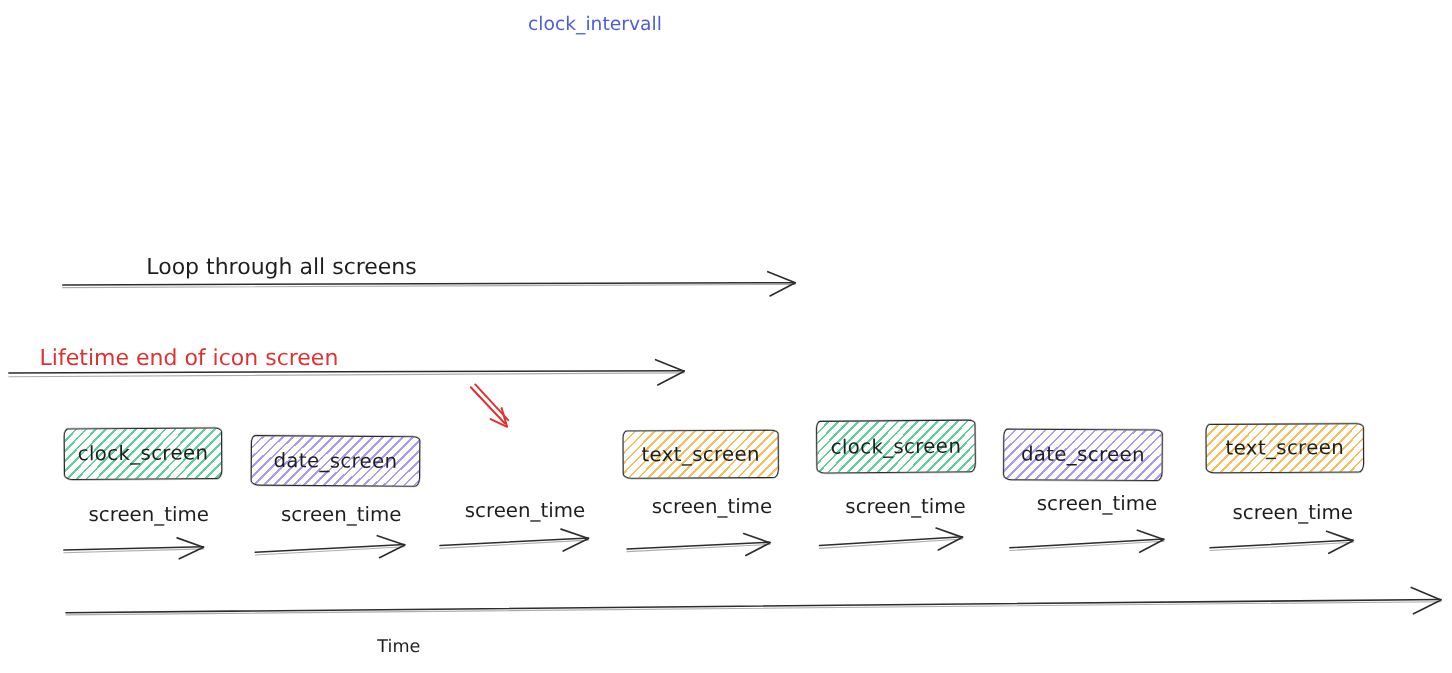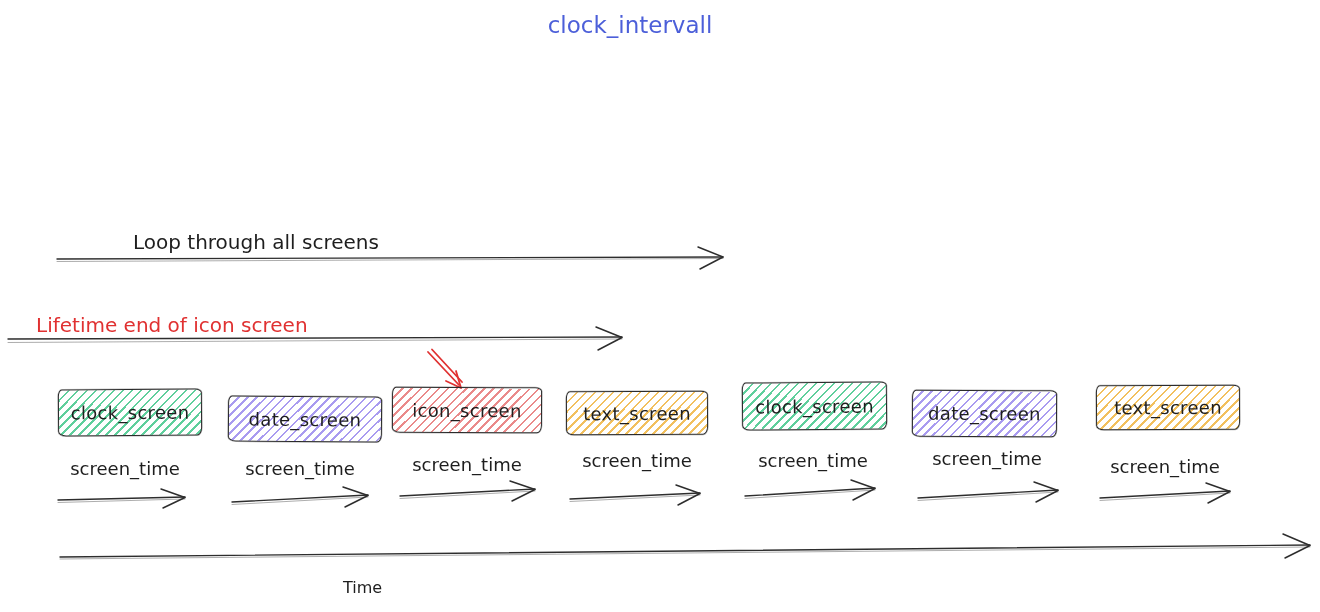--- a/index.html
+++ b/index.html
@@ -7,33 +7,33 @@
     position:relative;
     width:1320px;height:612px;
     overflow:hidden;
     background:#ffffff;
     font-family:"DejaVu Sans", sans-serif;
   }
   #arrow-layer{position:absolute;left:0;top:0;width:1320px;height:612px;z-index:1;}
   .label{position:absolute;z-index:2;color:#1e1e1e;white-space:nowrap;}
   .title{
     position:absolute;left:480px;top:12px;width:300px;
-    text-align:center;font-size:23px;z-index:2;white-space:nowrap;
+    font-size:17px;z-index:2;white-space:nowrap;
   }
   .arrow-label{font-size:20px;}
   .screen-box{
     position:absolute;z-index:2;
     display:flex;align-items:center;justify-content:center;
     border:1.6px solid #2b2b2b;
     border-radius:4px 7px 5px 8px / 7px 4px 8px 5px;
     background:repeating-linear-gradient(135deg, var(--fill) 0px, var(--fill) 1.8px, rgba(255,255,255,0) 1.8px, rgba(255,255,255,0) 6.4px);
     box-shadow:0 0 0 0.5px rgba(43,43,43,0.35);
     font-size:18px;letter-spacing:0.3px;color:#1e1e1e;
   }
-  .st-label{font-size:18px;z-index:2;text-align:center;}
+  .st-label{font-size:18px;z-index:2;text-align:right;}
   .time-label{font-size:16px;}
   .shaft{fill:none;stroke:#2d2d2d;stroke-width:1.4;stroke-linecap:round;}
   .shaft2{fill:none;stroke:#6a6a6a;stroke-width:1;opacity:0.55;stroke-linecap:round;}
   .head{fill:none;stroke:#2d2d2d;stroke-width:1.5;stroke-linecap:round;stroke-linejoin:round;}
   .red-ann{fill:none;stroke:var(--ann);stroke-width:1.8;stroke-linecap:round;stroke-linejoin:round;}
 </style>
 </head>
 <body>
 
 <div id="canvas">
@@ -106,23 +106,20 @@
   <div class="label arrow-label" style="left:133px;top:230px;">Loop through all screens</div>
   <div class="label arrow-label" style="left: 36px; top: 313px; color: rgb(224, 49, 49);">Lifetime end of icon screen</div>
   <div class="label time-label" style="left:343px;top:578px;">Time</div>
 
   <div class="screen-box" style="left: 58px; top: 389px; width: 142px; height: 45px; transform: rotate(-0.4deg); --fill: #5fcf9c;">
     <span>clock_screen</span>
   </div>
   <div class="screen-box" style="left: 228px; top: 396px; width: 152px; height: 44px; transform: rotate(0.4deg); --fill: #a99bf0;">
     <span>date_screen</span>
   </div>
-  <div class="screen-box" style="left: 392px; top: 387px; width: 148px; height: 44px; transform: rotate(0.2deg); --fill: #ea8a8a;">
-    <span>icon_screen</span>
-  </div>
   <div class="screen-box" style="left: 566px; top: 391px; width: 140px; height: 42px; transform: rotate(-0.3deg); --fill: #f2c05e;">
     <span>text_screen</span>
   </div>
   <div class="screen-box" style="left: 742px; top: 382px; width: 143px; height: 46px; transform: rotate(-0.5deg); --fill: #5fcf9c;">
     <span>clock_screen</span>
   </div>
   <div class="screen-box" style="left: 912px; top: 390px; width: 143px; height: 45px; transform: rotate(0.3deg); --fill: #a99bf0;">
     <span>date_screen</span>
   </div>
   <div class="screen-box" style="left: 1096px; top: 385px; width: 142px; height: 43px; transform: rotate(-0.3deg); --fill: #f2c05e;">

